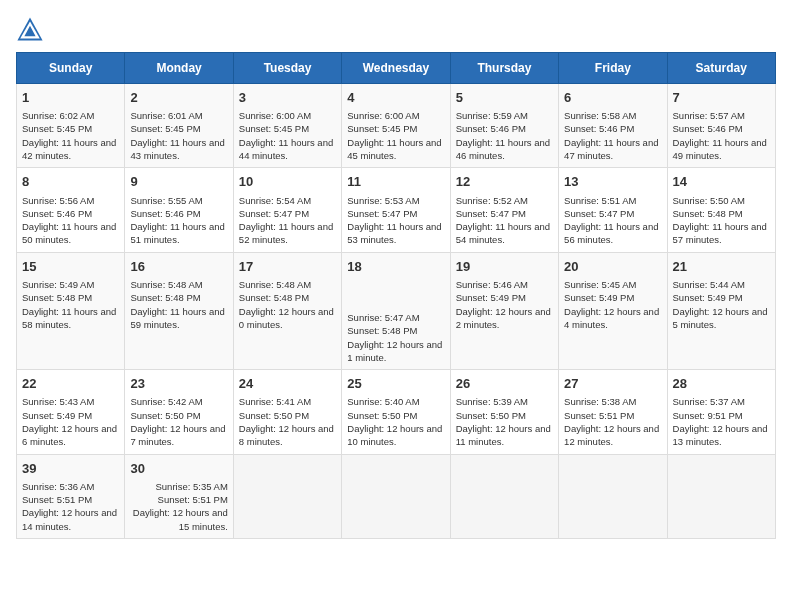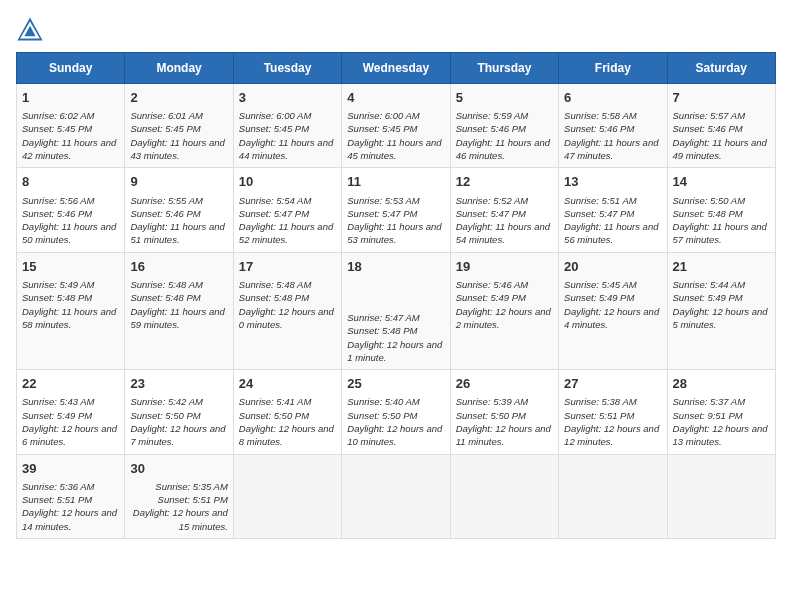--- a/index.html
+++ b/index.html
@@ -75,21 +75,20 @@
     }
     .day-number {
       font-size: 13px;
       font-weight: bold;
       display: block;
       margin-bottom: 2px;
     }
     .day-info {
       font-size: 9.5px;
       color: #333;
-      font-style: italic;
     }
     .empty-cell {
       background: #f5f5f5 !important;
     }
   </style>
 </head>
 <body>
 
 <div class="header-area">
   <div class="logo">

